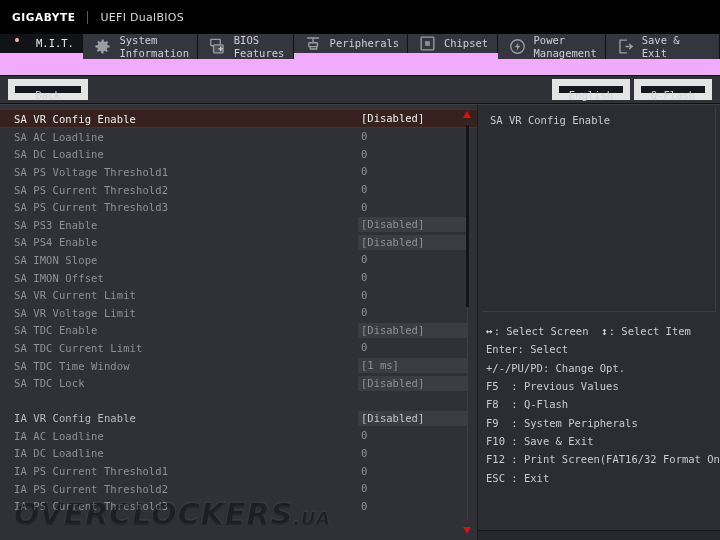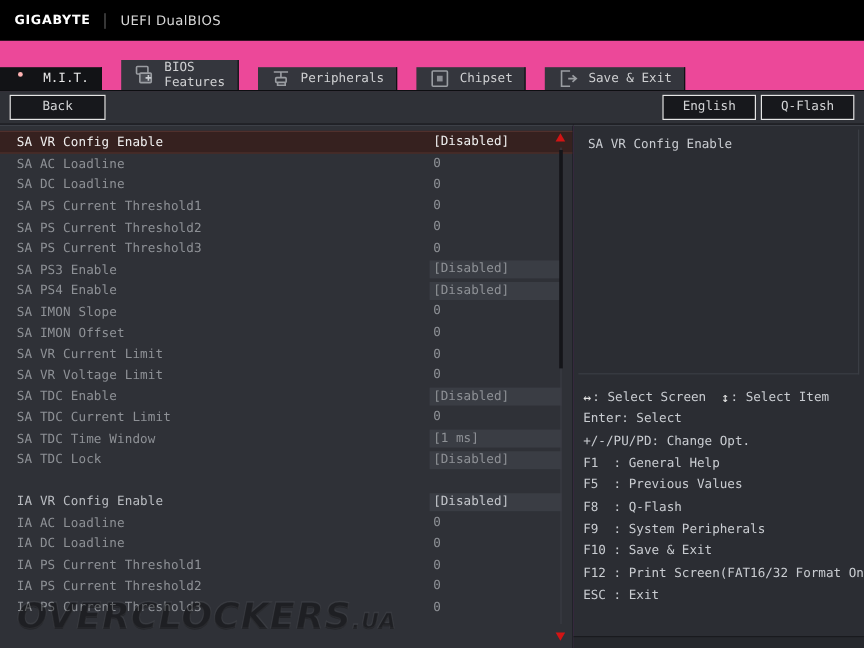--- a/index.html
+++ b/index.html
@@ -20,23 +20,22 @@
     font-weight:bold; font-size:10.5px; letter-spacing:.6px;
   }
   .brand-sep { width:1px; height:13px; background:#5a5a5a; margin:0 12px; }
   .brand-sub {
     color:#d8d8d8; font-family:"DejaVu Sans","Liberation Sans",sans-serif;
     font-size:11px; letter-spacing:.3px;
   }
 
   
   .navbar {
-    height:42px; background:#ec4899; display:flex; align-items:flex-end;
+    height:42px; background:#f0abfc; display:flex; align-items:flex-start;
     border-bottom:1px solid #0d0e11;
-    gap:16px;
   }
   .tab {
     display:flex; align-items:center; gap:7px; padding:0 10px;
     border-right:1px solid #101114; position:relative;
     background:#34363d; min-width:0;
   }
   .tab.active { background:#121316; }
   .tab .tab-label {
     color:#cfd0d2; font-size:10.5px; line-height:12.5px; white-space:pre-line;
   }
@@ -55,21 +54,21 @@
     border-radius:50%; background:#ffb3b3;
   }
 
   
   .subbar {
     height:28px; background:#2f3137; display:flex; align-items:center;
     padding:0 8px; position:relative; border-bottom:1px solid #0f1013;
   }
   .btn {
     background:#17181c; color:#d3d4d6; font-size:10.5px;
-    border:1px solid #e5e5e5; height:21px; line-height:19px;
+    border:7px solid #e5e5e5; height:21px; line-height:19px;
     text-align:center; padding:0 10px;
   }
   .btn-back { width:80px; padding:0; }
   .subbar-right { margin-left:auto; display:flex; gap:4px; }
   .btn-right { width:78px; padding:0; }
 
   
   .content { display:flex; height:438px; background:#d946ef;justify-content:center; }
 
   .listpane {
@@ -161,20 +160,30 @@
   <span class="brand-sub">UEFI DualBIOS</span>
 </div>
 
 <div class="navbar" id="navbar">
     <div class="tab active">
       <span class="tab-ico"><span class="mit-dot"></span></span>
       <span class="tab-label">M.I.T.</span>
     </div>
     <div class="tab">
       <span class="tab-ico">
+        <svg viewBox="0 0 24 24" fill="#9a9da2">
+          <path d="M12 8.2a3.8 3.8 0 100 7.6 3.8 3.8 0 000-7.6zm0 5.8a2 2 0 110-4 2 2 0 010 4z"></path>
+          <path d="M21 13.2v-2.4l-2.5-.4a6.9 6.9 0 00-.7-1.7l1.5-2L17.6 4.9l-2 1.5a6.9 6.9 0 00-1.7-.7L13.5 3h-2.4l-.4 2.6a6.9 6.9 0 00-1.7.7l-2-1.5-1.7 1.7 1.5 2a6.9 6.9 0 00-.7 1.7L3 10.8v2.4l2.6.4c.15.6.4 1.17.7 1.7l-1.5 2 1.7 1.7 2-1.5c.53.3 1.1.55 1.7.7l.4 2.6h2.4l.4-2.6c.6-.15 1.17-.4 1.7-.7l2 1.5 1.7-1.7-1.5-2c.3-.53.55-1.1.7-1.7l2.5-.4z"></path>
+        </svg>
+      </span>
+      <span class="tab-label">System
+Information</span>
+    </div>
+    <div class="tab">
+      <span class="tab-ico">
         <svg viewBox="0 0 24 24" fill="none" stroke="#9a9da2" stroke-width="1.7">
           <rect x="3.5" y="3" width="12" height="8" rx="1"></rect>
           <rect x="7" y="10" width="12" height="10" rx="1" fill="#4a4d54"></rect>
           <path d="M13 15h6M16 12v6" stroke="#c9ccd1"></path>
         </svg>
       </span>
       <span class="tab-label">BIOS
 Features</span>
     </div>
     <div class="tab">
@@ -188,20 +197,30 @@
       <span class="tab-label">Peripherals</span>
     </div>
     <div class="tab">
       <span class="tab-ico">
         <svg viewBox="0 0 24 24" fill="none" stroke="#9a9da2" stroke-width="1.7">
           <rect x="4" y="4" width="16" height="16" rx="1"></rect>
           <rect x="9" y="9" width="6" height="6" fill="#8a8d93" stroke="none"></rect>
         </svg>
       </span>
       <span class="tab-label">Chipset</span>
+    </div>
+    <div class="tab">
+      <span class="tab-ico">
+        <svg viewBox="0 0 24 24">
+          <circle cx="12" cy="12" r="8.5" fill="none" stroke="#9a9da2" stroke-width="1.7"></circle>
+          <path d="M13.4 6.5L8.5 13h3.2l-1.1 4.6 5-6.6h-3.3z" fill="#9a9da2"></path>
+        </svg>
+      </span>
+      <span class="tab-label">Power
+Management</span>
     </div>
     <div class="tab">
       <span class="tab-ico">
         <svg viewBox="0 0 24 24" fill="none" stroke="#9a9da2" stroke-width="1.7">
           <path d="M14 4H5v16h9"></path>
           <path d="M12 12h8M16.5 8.5L20.5 12l-4 3.5"></path>
         </svg>
       </span>
       <span class="tab-label">Save &amp; Exit</span>
     </div>
@@ -225,21 +244,21 @@
         </div>
         <div class="row">
           <span class="label">SA AC Loadline</span>
           <span class="value">0</span>
         </div>
         <div class="row">
           <span class="label">SA DC Loadline</span>
           <span class="value">0</span>
         </div>
         <div class="row">
-          <span class="label">SA PS Current Threshold1</span>
+          <span class="label">SA PS Voltage Threshold1</span>
           <span class="value">0</span>
         </div>
         <div class="row">
           <span class="label">SA PS Current Threshold2</span>
           <span class="value">0</span>
         </div>
         <div class="row">
           <span class="label">SA PS Current Threshold3</span>
           <span class="value">0</span>
         </div>
@@ -333,23 +352,20 @@
           <span class="arrows-v">↕</span>
           <span class="kline">: Select Item</span>
         </div>
         <div class="klineRow">
           <span class="kline">Enter: Select</span>
         </div>
         <div class="klineRow">
           <span class="kline">+/-/PU/PD: Change Opt.</span>
         </div>
         <div class="klineRow">
-          <span class="kline">F1  : General Help</span>
-        </div>
-        <div class="klineRow">
           <span class="kline">F5  : Previous Values</span>
         </div>
         <div class="klineRow">
           <span class="kline">F8  : Q-Flash</span>
         </div>
         <div class="klineRow">
           <span class="kline">F9  : System Peripherals</span>
         </div>
         <div class="klineRow">
           <span class="kline">F10 : Save &amp; Exit</span>

